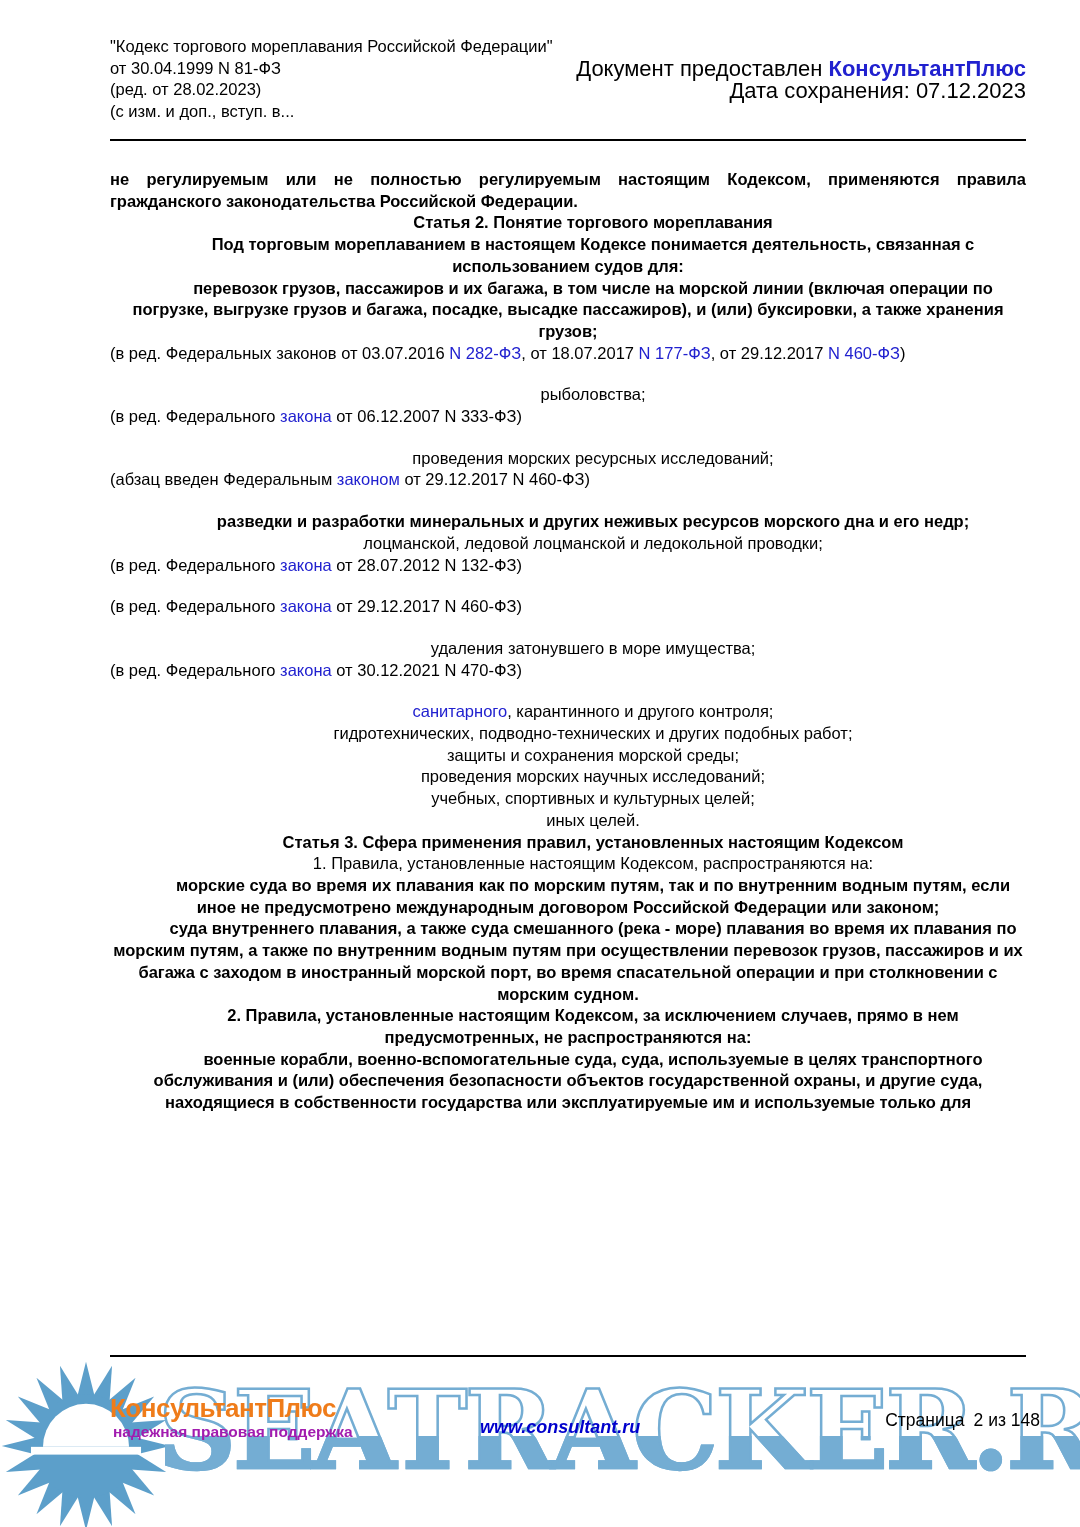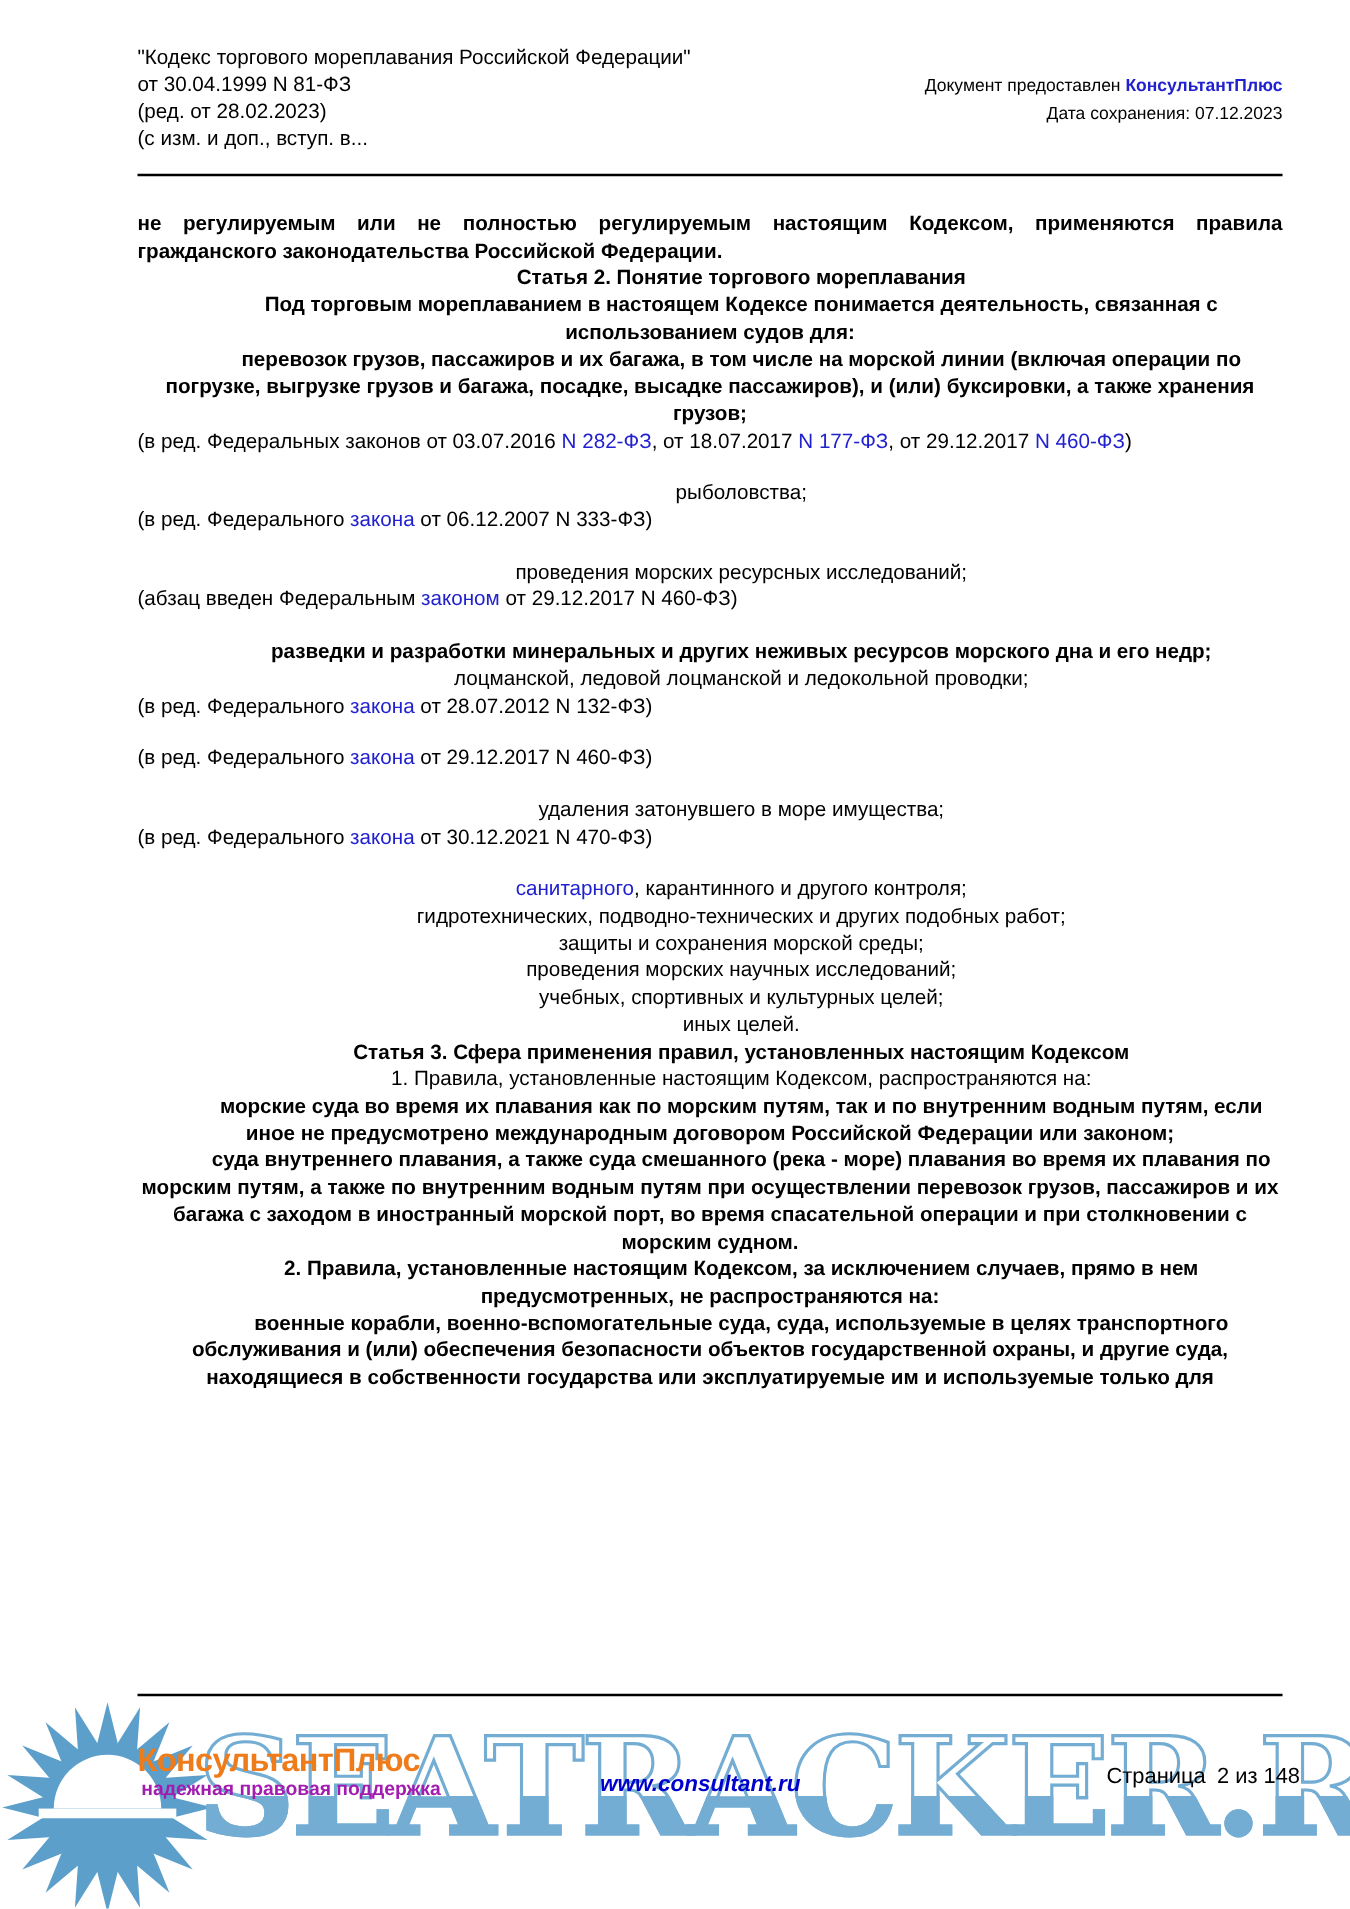--- a/index.html
+++ b/index.html
@@ -4,21 +4,21 @@
 <style>
   * { box-sizing: border-box; }
   html, body { margin: 0; padding: 0; background: #fff; }
   .page {
     position: relative; width: 1080px; height: 1527px;
     background: #fff; overflow: hidden;
     font-family: "Liberation Sans", sans-serif; color: #000;
   }
   
   .hdr-left  { position: absolute; left: 110px; top: 36px; font-size: 16.5px; line-height: 21.7px; }
-  .hdr-right { position: absolute; right: 54px; top: 58px; text-align: right; font-size: 14px; line-height: 21.7px; }
+  .hdr-right { position: absolute; right: 54px; top: 58px; text-align: right; font-size: 22px; line-height: 21.7px; }
   .rule { position: absolute; left: 110px; right: 54px; border-top: 2px solid #000; }
   .rule-top { top: 139px; }
   .rule-bottom { top: 1355px; }
   
   .content {
     position: absolute; left: 110px; right: 54px; top: 169px;
     font-size: 16.5px; line-height: 21.7px;
   }
   .blk  { margin: 0 0 20px; }
   .para { margin: 0; }

